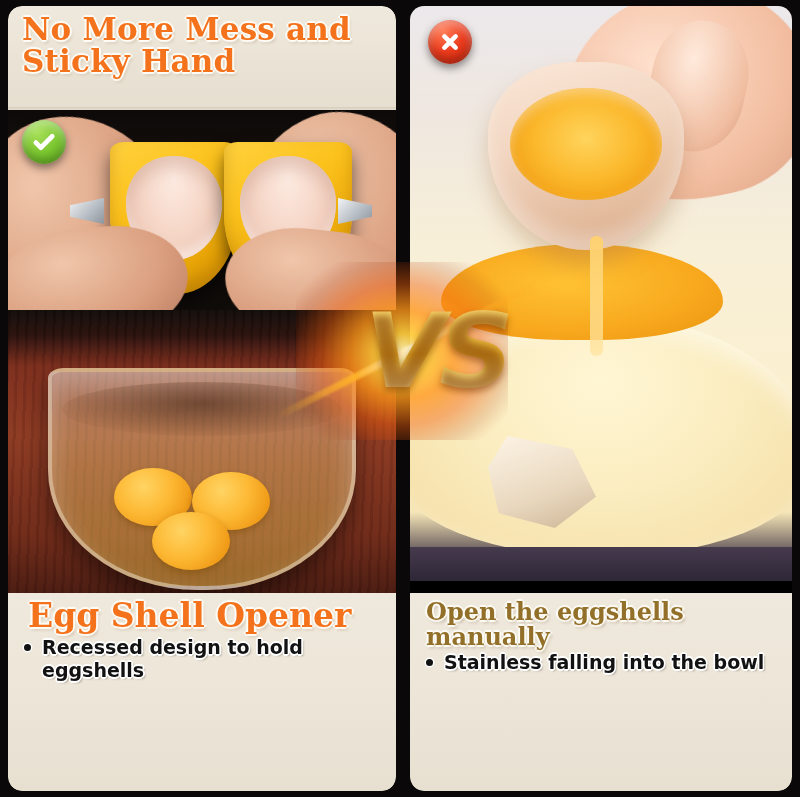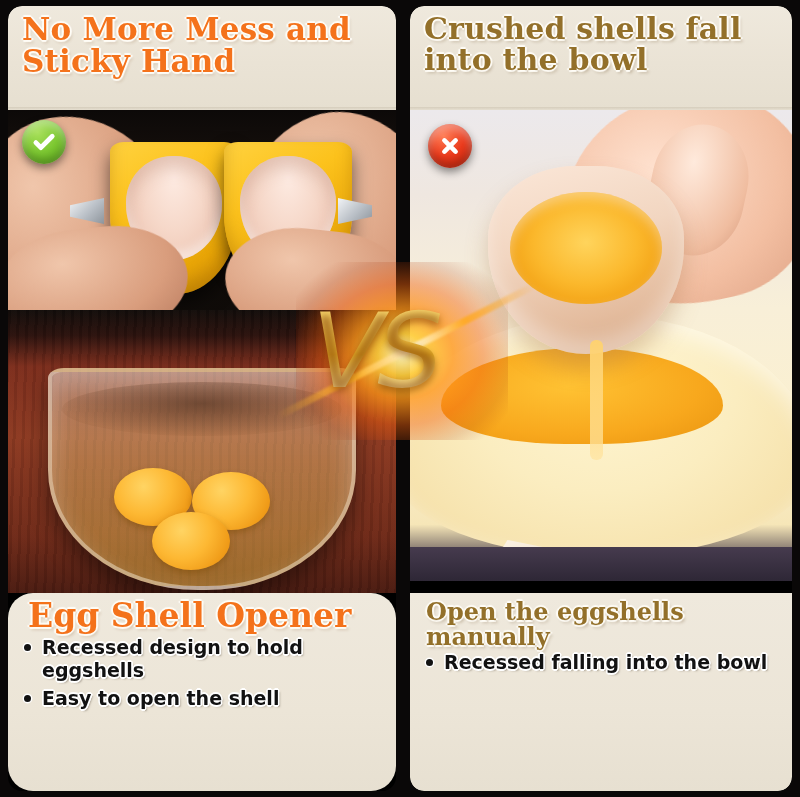--- a/index.html
+++ b/index.html
@@ -121,30 +121,30 @@
   .badge svg{display:block;}
 
   
   .vs-wrap{position:absolute;left:296px;top:262px;width:212px;height:178px;pointer-events:none;}
   .vs-glow{position:absolute;left:0;top:0;right:0;bottom:0;
       background:radial-gradient(ellipse at 50% 52%,rgba(255,247,190,.98) 0%,rgba(255,205,60,.92) 16%,
                  rgba(255,150,25,.78) 34%,rgba(240,95,12,.45) 54%,rgba(170,50,5,.16) 72%,rgba(0,0,0,0) 84%);}
   .vs-streak{position:absolute;left:-34px;top:50%;width:290px;height:7px;margin-top:-4px;transform:rotate(-27deg);
       background:linear-gradient(90deg,rgba(255,120,20,0),rgba(255,180,40,.9) 30%,#fff6cf 52%,rgba(255,170,35,.9) 72%,rgba(255,110,15,0));
       filter:blur(1px);}
-  .vs-text{position:absolute;left:16px;top:0;width:100%;text-align:left;line-height:178px;
-      font-family:"DejaVu Sans",sans-serif;font-weight:400;font-style:italic;font-size:104px;letter-spacing:-6px;
+  .vs-text{position:absolute;left:0;top:0;width:100%;text-align:right;line-height:178px;
+      font-family:"DejaVu Sans",sans-serif;font-weight:700;font-style:italic;font-size:104px;letter-spacing:-6px;
       background:linear-gradient(180deg,#fff6d0 0%,#f6d167 28%,#e0a927 52%,#f7dd8e 70%,#c88a12 100%);
       -webkit-background-clip:text;background-clip:text;color:transparent;
       text-shadow:0 4px 7px rgba(120,55,0,.55);}
 
   
   .txtcard{position:relative;flex:0 0 auto;border-radius:0 0 14px 14px;
       background:linear-gradient(180deg,#efe9dd 0%,#ece5d7 60%,#e7e0d1 100%);padding:6px 10px 10px 14px;}
-  .txtcard.t-left{height:182px;border-radius:25px;}
+  .txtcard.t-left{height:182px;}
   .txtcard.t-right{height:182px;margin-top:12px;}
 
   .sub{margin:0 0 2px 0;font-family:"DejaVu Serif",serif;font-weight:700;line-height:1.05;}
   .sub-left{font-size:33px;color:#f4721b;padding-left:6px;
       text-shadow:-2px 0 1px #fffdf7,2px 0 1px #fffdf7,0 -2px 1px #fffdf7,0 2px 1px #fffdf7,
                   2px 3px 3px rgba(120,70,20,.20);}
   .sub-right{font-size:24px;color:#93702a;padding-left:2px;
       text-shadow:-2px 0 1px #fffdf7,2px 0 1px #fffdf7,0 -2px 1px #fffdf7,0 2px 1px #fffdf7,
                   2px 3px 3px rgba(90,60,15,.25);}
 
@@ -201,33 +201,29 @@
           <svg width="26" height="26" viewBox="0 0 24 24" aria-hidden="true">
             <path d="M4.5 12.6l4.6 4.6L19.6 6.7" fill="none" stroke="#ffffff" stroke-width="4.4" stroke-linecap="round" stroke-linejoin="round"></path>
           </svg>
         </div>
       </div>
 
       <div class="txtcard t-left">
         <p class="sub sub-left">Egg Shell Opener</p>
         <ul class="bullets">
           <li>Recessed design to hold eggshells</li>
-          <li>Easy to open the shell</li>
         </ul>
       </div>
 
     </div>
   </div>
 
   <div class="panel panel-right">
     <div class="panel-inner">
 
-      <div class="headcard h-right">
-        <p class="head-txt head-right">Crushed shells fall into the bowl</p>
-      </div>
 
       <div class="photos">
         <div class="ph-right">
           <div class="r-pool"></div>
           <div class="r-yolkpool"></div>
           <div class="r-hand"></div>
           <div class="r-finger"></div>
           <div class="r-shell"></div>
           <div class="drip"></div>
           <div class="frag f1"></div>
@@ -238,21 +234,21 @@
         <div class="badge no">
           <svg width="24" height="24" viewBox="0 0 24 24" aria-hidden="true">
             <path d="M6.4 6.4L17.6 17.6M17.6 6.4L6.4 17.6" fill="none" stroke="#ffffff" stroke-width="4.6" stroke-linecap="round"></path>
           </svg>
         </div>
       </div>
 
       <div class="txtcard t-right">
         <p class="sub sub-right">Open the eggshells manually</p>
         <ul class="bullets right">
-          <li>Recessed falling into the bowl</li>
+          <li>Stainless falling into the bowl</li>
         </ul>
       </div>
 
     </div>
   </div>
 
   <div class="vs-wrap">
     <div class="vs-glow"></div>
     <div class="vs-streak"></div>
     <div class="vs-text">VS</div>

